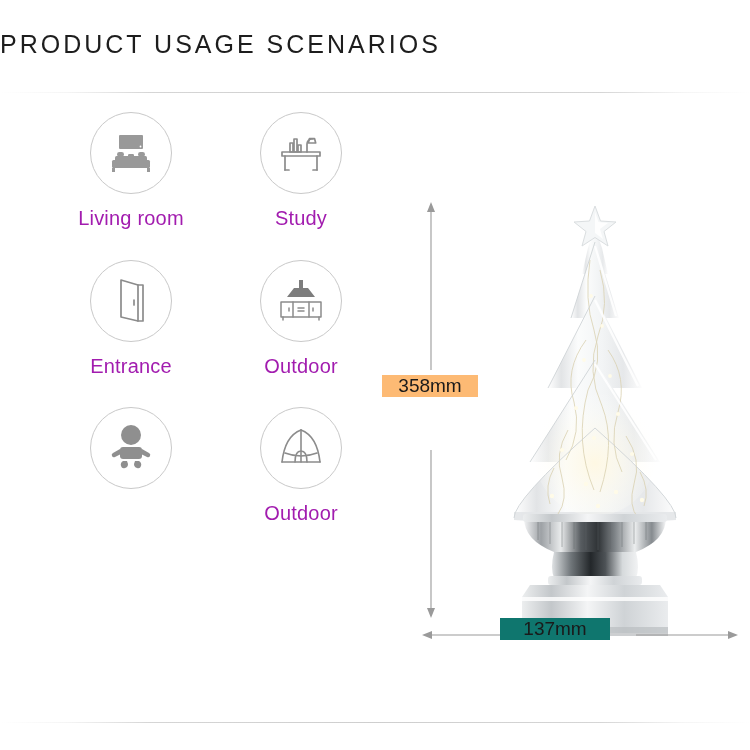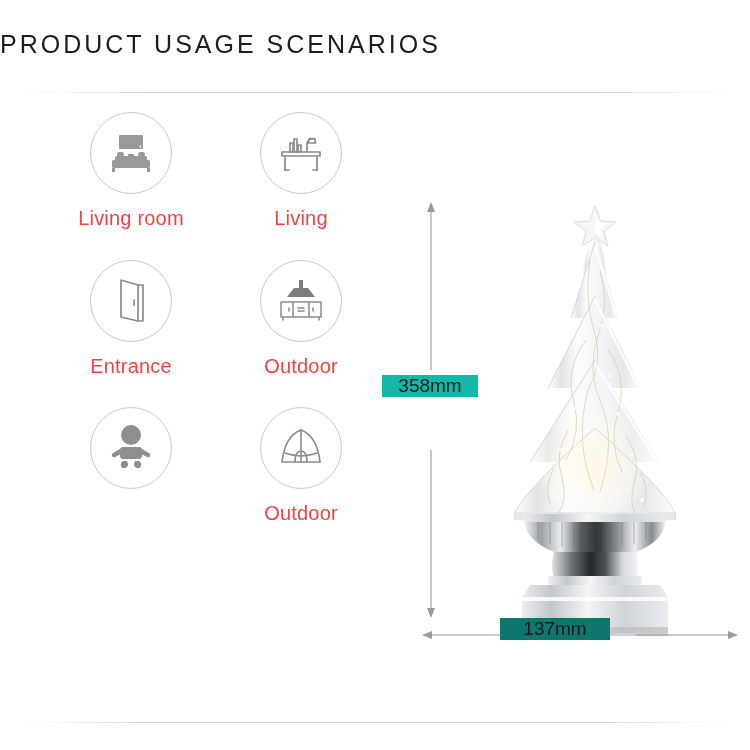--- a/index.html
+++ b/index.html
@@ -52,21 +52,21 @@
     width: 82px; height: 82px;
     border: 1px solid #c9c9c9;
     border-radius: 50%;
     display: flex; align-items: center; justify-content: center;
     background: #fff;
   }
   .circle svg { display: block; }
   .scenario-label {
     margin-top: 13px;
     font-size: 20px;
-    color: #ef4444;
+    color: #a21caf;
     font-weight: 400;
     white-space: nowrap;
     letter-spacing: 0.2px;
   }
 
   
   .product-area { position: absolute; left: 390px; top: 100px; width: 360px; height: 600px; }
 
   .product-img { position: absolute; left: 100px; top: 100px; width: 210px; height: 500px; }
 
@@ -76,21 +76,21 @@
     left: 31px; top: 100px;
     width: 20px; height: 420px;
   }
   .dim-v-label {
     position: absolute;
     left: -8px; top: 275px;
     width: 96px;
     text-align: center;
     font-size: 19px;
     color: #1a1a1a;
-    background: #14b8a6;
+    background: #fdba74;
     white-space: nowrap;
   }
   .dim-h {
     position: absolute;
     left: 30px; top: 523px;
     width: 320px; height: 24px;
   }
   .dim-h-label {
     position: absolute;
     left: 110px; top: 518px;
@@ -137,21 +137,21 @@
             <path d="M9 25 V39 M41 25 V39"></path>
             <path d="M9 39 H13 M37 39 H41"></path>
             <rect x="14" y="12" width="3" height="9"></rect>
             <rect x="18" y="8" width="3" height="13"></rect>
             <rect x="22" y="14" width="3" height="7"></rect>
             <path d="M31 21 V13 a5 5 0 0 1 5 -5 h1"></path>
             <path d="M33.5 7.5 h5 l1.2 4.5 h-7.4 Z"></path>
           </g>
         </svg>
       </div>
-      <div class="scenario-label">Living</div>
+      <div class="scenario-label">Study</div>
     </div>
 
     <div class="scenario">
       <div class="circle">
         <svg width="44" height="50" viewBox="0 0 44 50">
           <g fill="none" stroke="#8c8c8c" stroke-width="1.7" stroke-linejoin="round" stroke-linecap="round">
             <path d="M12 4 L29 9 V45 L12 41 Z"></path>
             <path d="M29 9 H34 V45 H29"></path>
             <path d="M25 24 V29"></path>
           </g>

